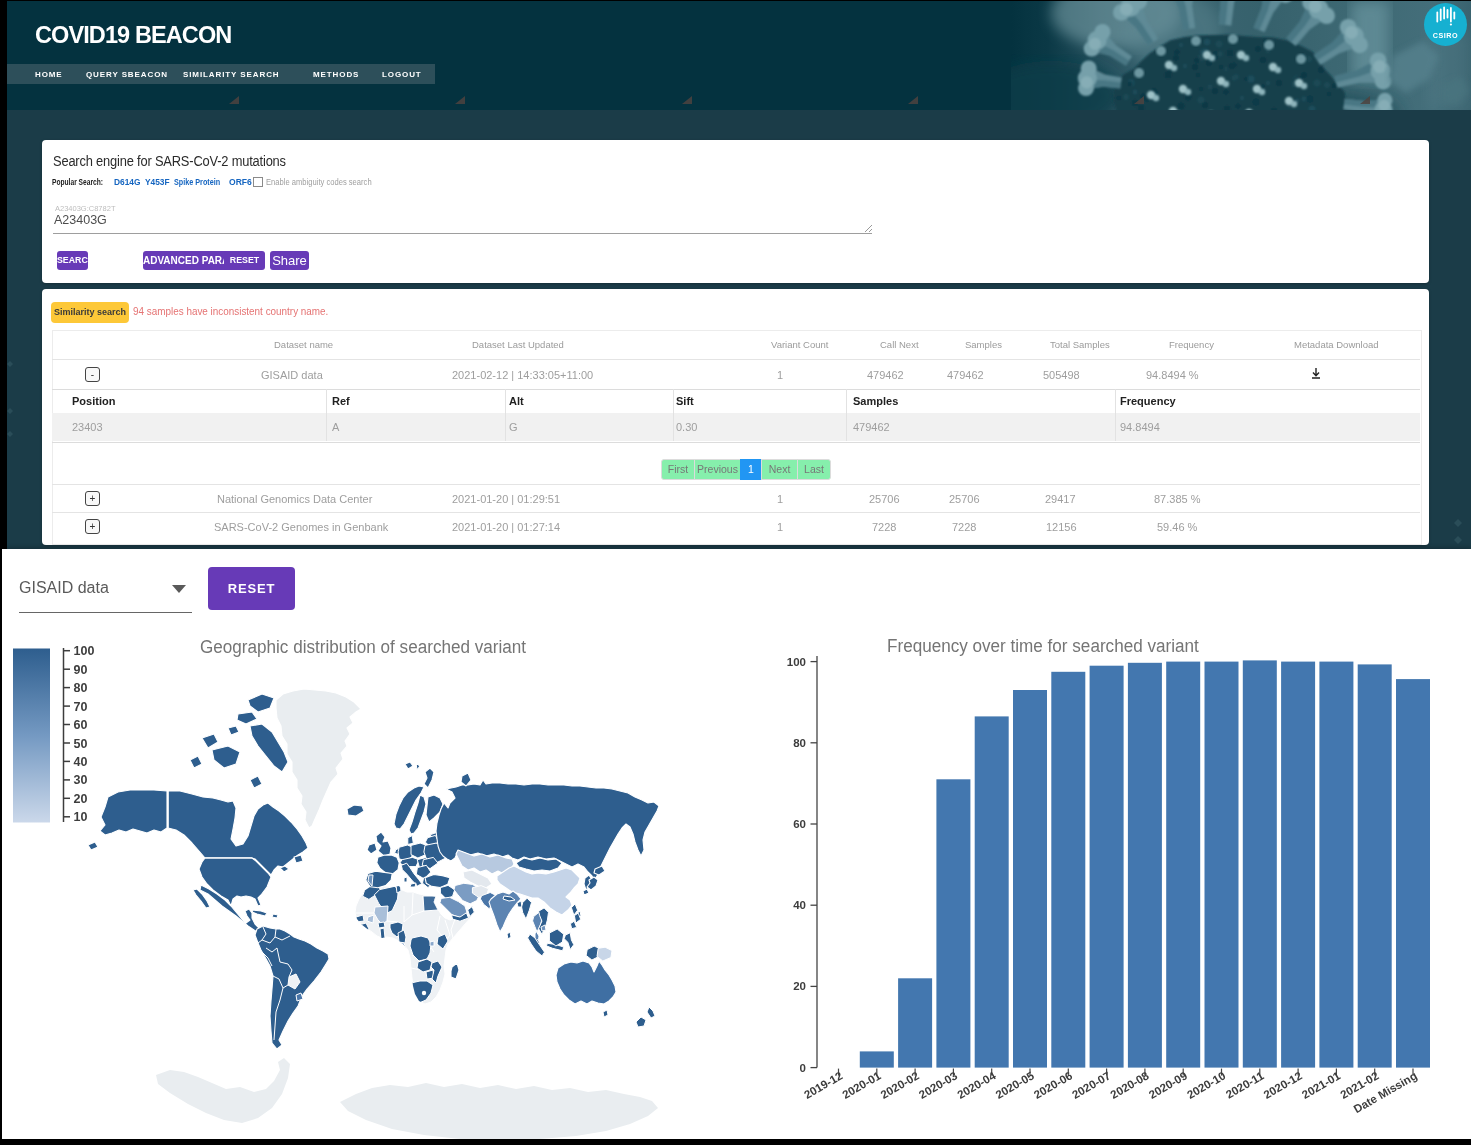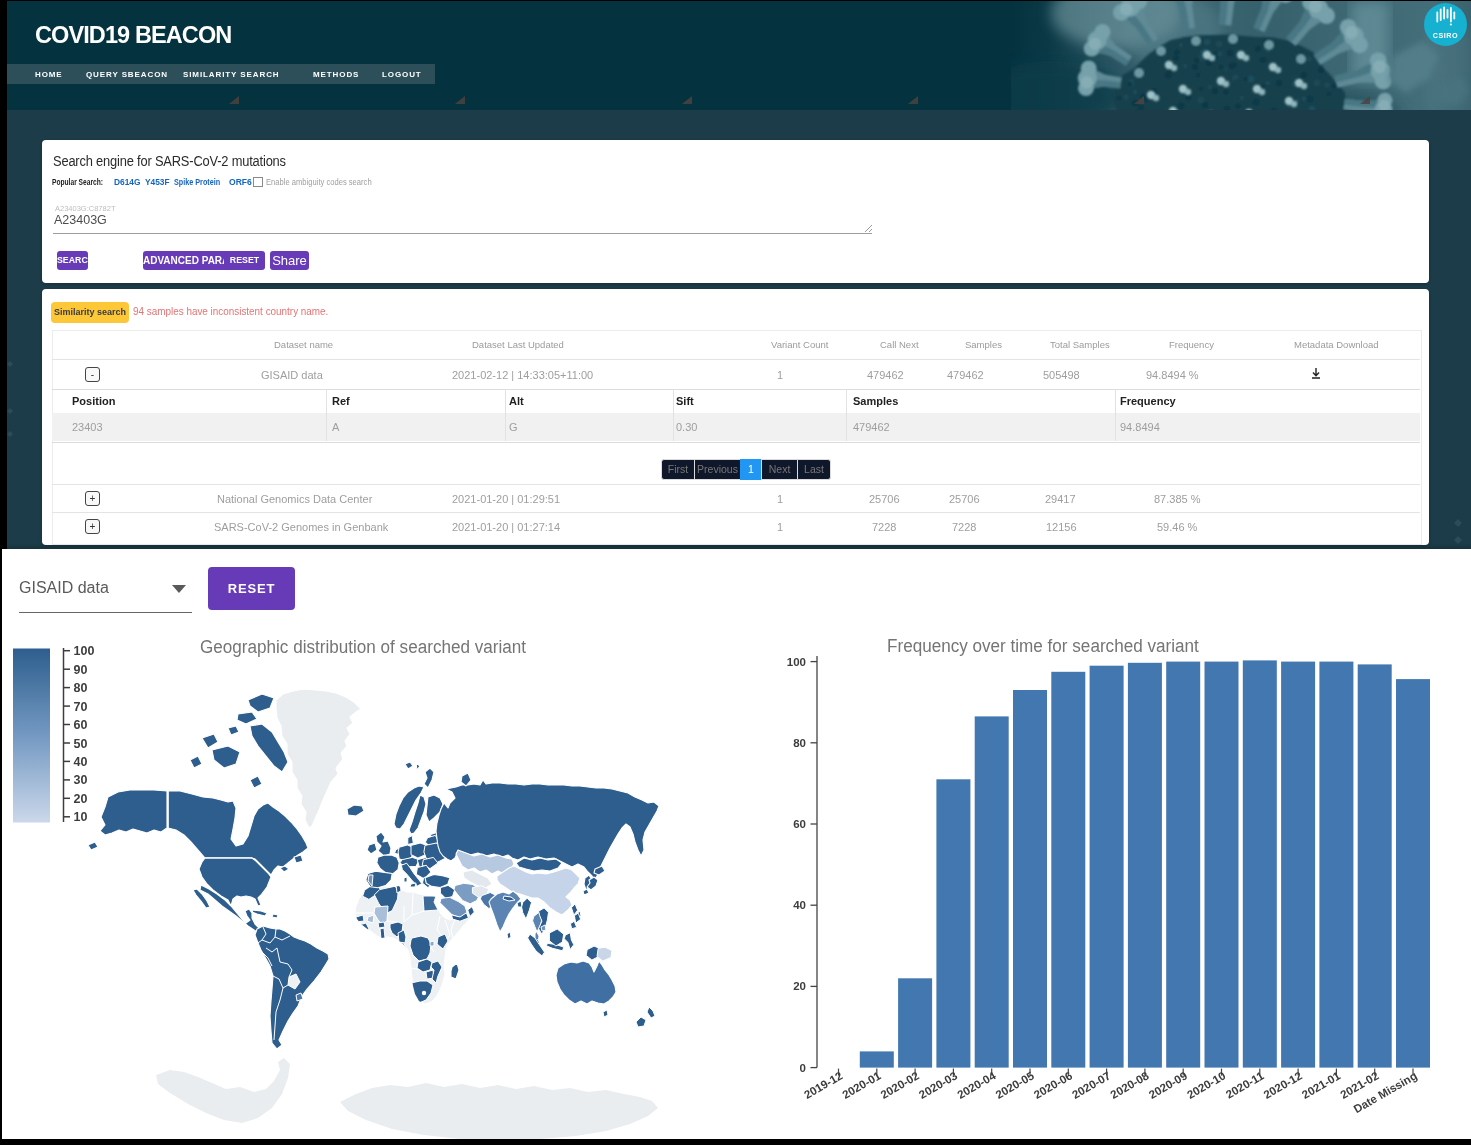--- a/index.html
+++ b/index.html
@@ -21,21 +21,21 @@
   #inptext{position:absolute;left:12px;top:73px;font-size:12.5px;color:#4d4d4d;}
   #underline1{position:absolute;left:11px;top:93px;width:819px;border-bottom:1px solid #9e9e9e;}
   .btn{position:absolute;top:111px;height:19px;background:#673ab7;color:#fff;border-radius:3px;font-size:8.8px;font-weight:bold;text-align:center;line-height:19px;letter-spacing:0;white-space:nowrap;overflow:hidden;}
   
   #badge{position:absolute;left:9px;top:13px;width:78px;height:21px;background:#fdc838;border-radius:4px;color:#3a3a3a;font-size:9px;font-weight:bold;text-align:center;line-height:21px;white-space:nowrap;}
   #redmsg{position:absolute;left:91px;top:16px;font-size:11px;color:#e57373;transform:scaleX(0.9);transform-origin:0 0;white-space:nowrap;}
   .th{position:absolute;font-size:9.5px;color:#9b9b9b;margin-left:20px;}
   .td{position:absolute;font-size:11px;color:#9e9e9e;}
   .tdb{position:absolute;font-size:11px;color:#212121;font-weight:bold;}
   .expbtn{position:absolute;width:13px;height:13px;border:1.5px solid #444;border-radius:3px;background:#f8f8f8;font-size:10px;line-height:13px;text-align:center;color:#333;}
-  .pgbox{position:absolute;top:0;height:19px;border:1px solid #dcdcdc;background:#0f172a;color:#777;font-size:10.5px;text-align:center;line-height:19px;}
+  .pgbox{position:absolute;top:0;height:19px;border:1px solid #dcdcdc;background:#86efac;color:#777;font-size:10.5px;text-align:center;line-height:19px;}
   
   #overlay{position:absolute;left:2px;top:549px;width:1469px;height:590px;background:#fff;box-shadow:0 -2px 4px rgba(0,0,0,.2);overflow:hidden;}
   #seltext{position:absolute;left:17px;top:30px;font-size:16px;color:#5a5a5a;}
   #seltri{position:absolute;left:170px;top:36px;width:0;height:0;border-left:7px solid transparent;border-right:7px solid transparent;border-top:8px solid #5a5a5a;}
   #selline{position:absolute;left:17px;top:63px;width:173px;border-bottom:1px solid #666;}
   #resetbtn{position:absolute;left:206px;top:18px;width:87px;height:43px;background:#673ab7;border-radius:4px;color:#fff;font-size:13px;font-weight:bold;text-align:center;line-height:43px;letter-spacing:.8px;}
   .charttitle{position:absolute;font-size:18px;color:#757575;transform:scaleX(0.95);transform-origin:0 0;white-space:nowrap;}
 </style>
 </head>
 <body>

